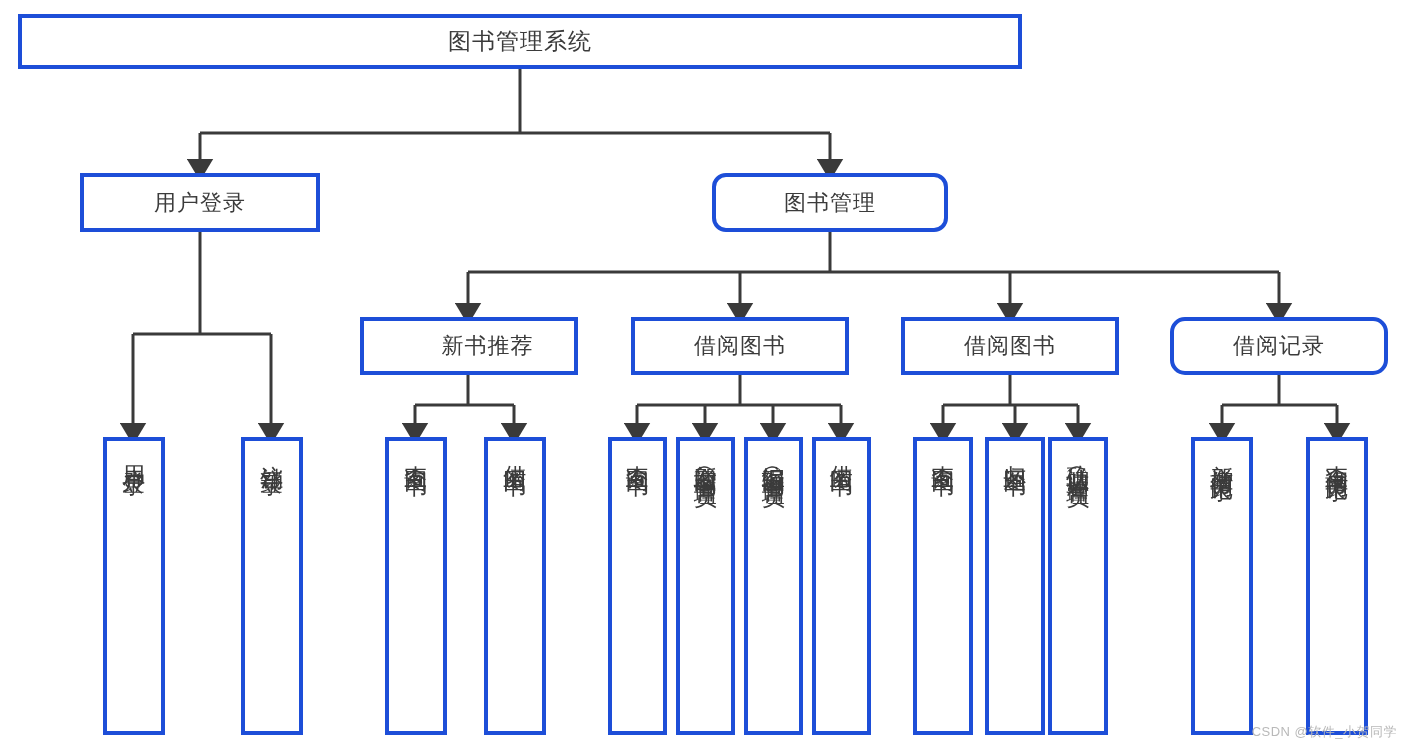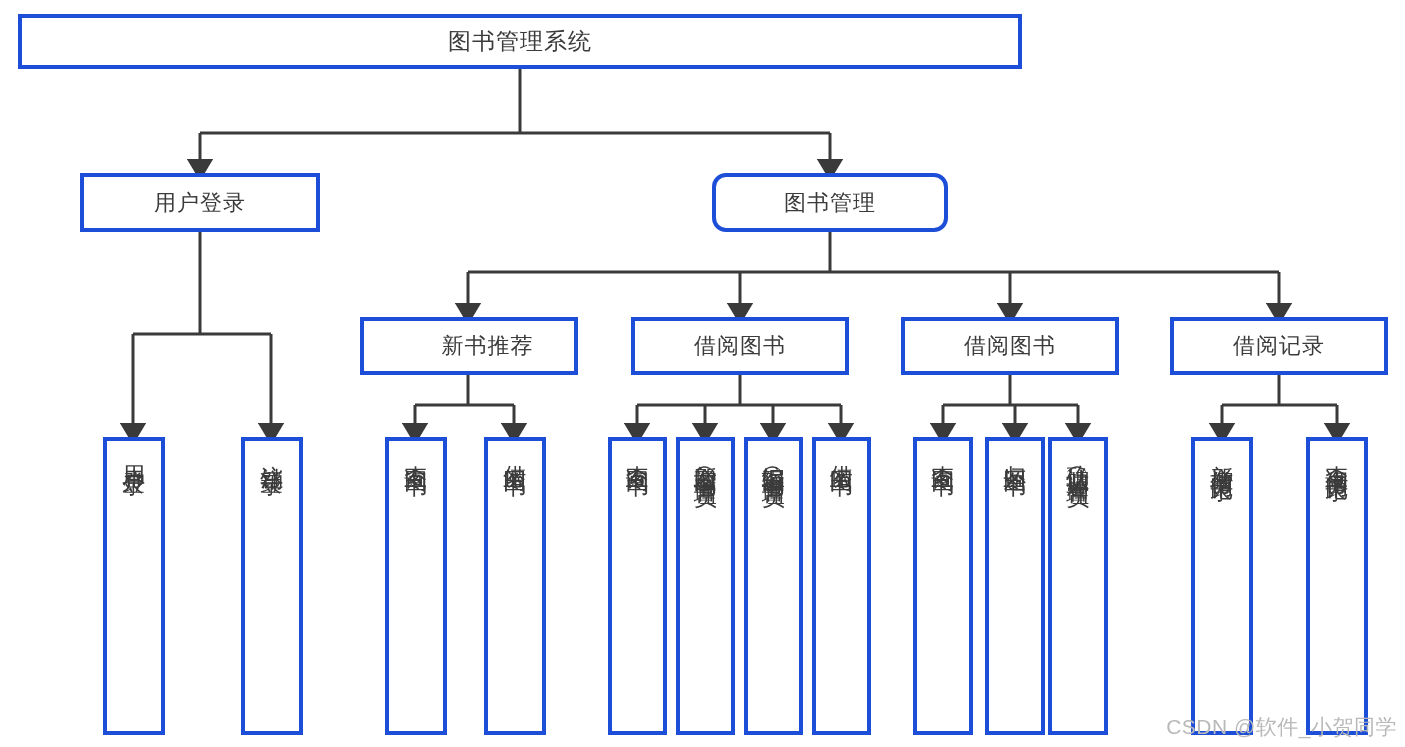--- a/index.html
+++ b/index.html
@@ -36,21 +36,21 @@
     text-orientation:upright;
     font-size:23px;
     line-height:1.06;
     letter-spacing:3px;
     white-space:nowrap;
     color:#3b3b3b;
   }
   .watermark{
     position:absolute;
     right:8px;bottom:6px;
-    font-size:21px;
+    font-size:13px;
     color:#b9b9b9;
     letter-spacing:.5px;
     z-index:5;
     white-space:nowrap;
   }
 </style>
 </head>
 <body>
 
 <div id="canvas">
@@ -118,21 +118,21 @@
 
   <div class="node h" style="left:360px;top:317px;width:218px;height:58px;padding-left:37px;">
     <span>新书推荐</span>
   </div>
   <div class="node h" style="left:631px;top:317px;width:218px;height:58px;">
     <span>借阅图书</span>
   </div>
   <div class="node h" style="left:901px;top:317px;width:218px;height:58px;">
     <span>借阅图书</span>
   </div>
-  <div class="node h" style="left:1170px;top:317px;width:218px;height:58px;">
+  <div class="node h" style="left:1170px;top:317px;width:218px;height:58px;border-radius:15px;">
     <span>借阅记录</span>
   </div>
 
   <div class="node v" style="left:103px;top:437px;width:62px;height:298px;">
     <span class="vtext">用户登录</span>
   </div>
   <div class="node v" style="left:241px;top:437px;width:62px;height:298px;">
     <span class="vtext">注销登录</span>
   </div>
 

